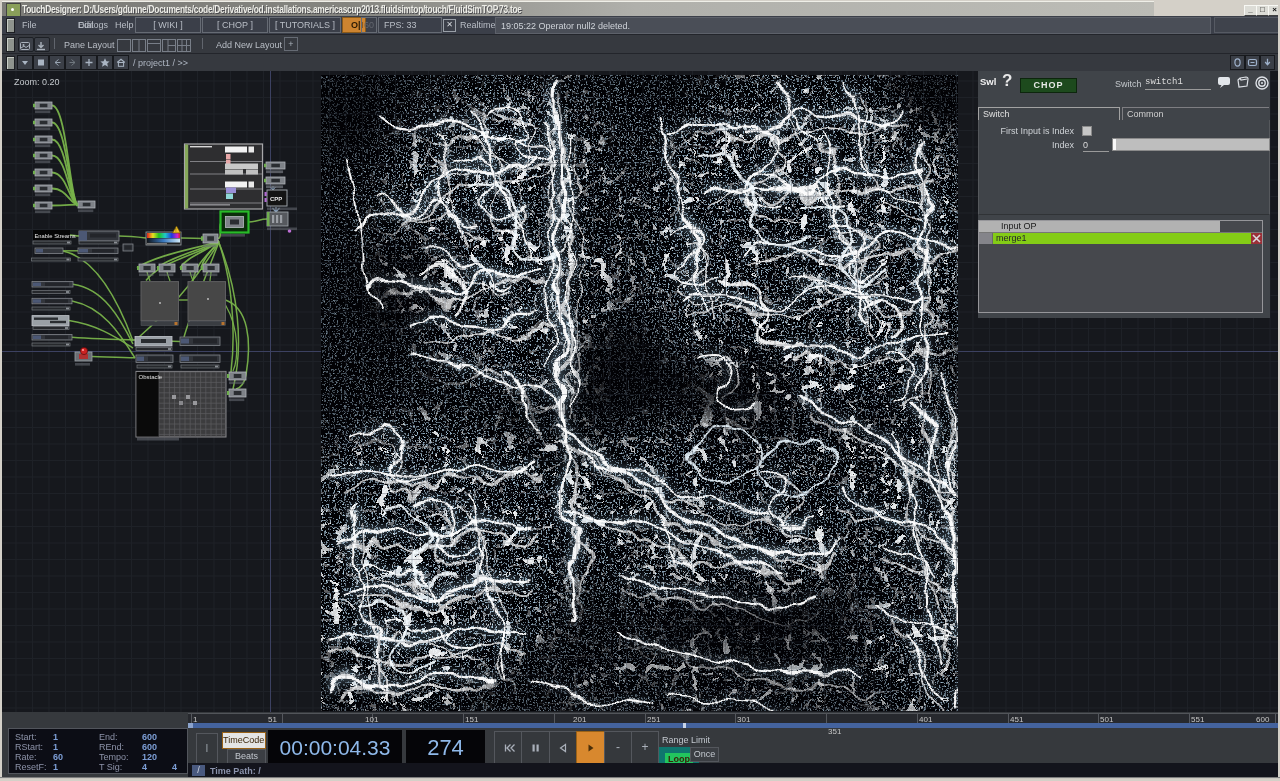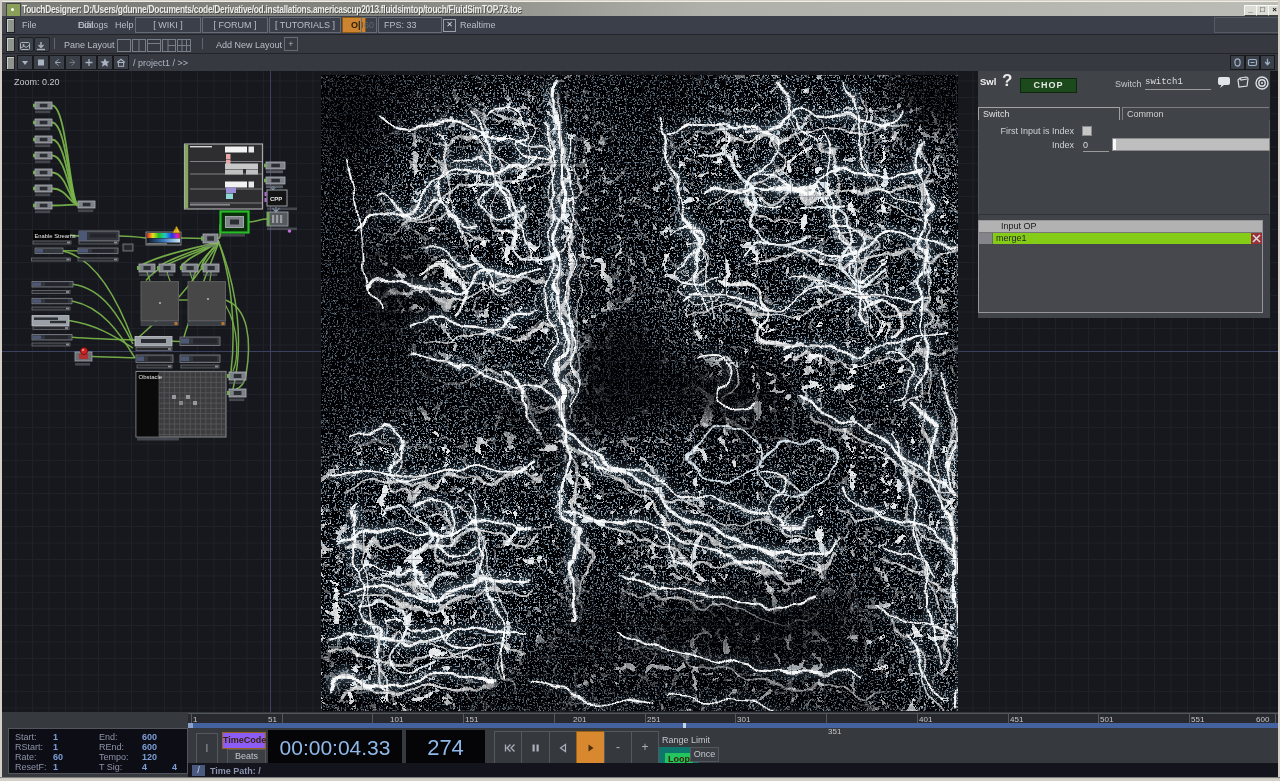--- a/index.html
+++ b/index.html
@@ -1,18 +1,18 @@
 <!DOCTYPE html>
 <html><head><meta charset="utf-8"><style>
 html,body{margin:0;padding:0;}
 body{width:1280px;height:781px;overflow:hidden;background:#d4d0c8;font-family:"Liberation Sans",sans-serif;}
 #win{position:absolute;left:0;top:0;width:1280px;height:781px;}
 .abs{position:absolute;}
 
-#titlebar{left:2px;top:1px;width:1276px;height:15px;background:linear-gradient(to right,#7b7b77 0%,#84847f 30%,#b0b0ab 55%,#bcbcb6 100%);border-top:1px solid #efefe8;}
+#titlebar{left:2px;top:1px;width:1152px;height:15px;background:linear-gradient(to right,#7b7b77 0%,#84847f 30%,#b0b0ab 55%,#bcbcb6 100%);border-top:1px solid #efefe8;}
 #titlebar .ttext{position:absolute;left:20px;top:1px;font-size:10.5px;font-weight:bold;color:#eeeee8;text-shadow:1px 1px 0 #4a4a4e;white-space:nowrap;letter-spacing:-0.35px;transform:scaleX(0.8);transform-origin:0 0;}
 #appicon{position:absolute;left:4px;top:1px;width:13px;height:13px;background:#8aa05a;border:1px solid #444;}
 #appicon:after{content:"";position:absolute;left:4px;top:4px;width:3px;height:3px;background:#fff;border-radius:50%;}
 .winbtn{position:absolute;top:3px;width:11px;height:9px;background:#dcdcd6;border-top:1px solid #f8f8f4;border-left:1px solid #f8f8f4;border-right:1px solid #404040;border-bottom:1px solid #404040;color:#111;font-size:8px;line-height:8px;text-align:center;font-weight:bold;}
 
 #menurow{left:2px;top:16px;width:1276px;height:18px;background:#3b3f49;border-bottom:1px solid #23252b;}
 #toolrow{left:2px;top:35px;width:1276px;height:18px;background:#36393f;border-bottom:1px solid #23252b;}
 #pathrow{left:2px;top:54px;width:1276px;height:17px;background:#36393f;border-bottom:1px solid #1a1c20;}
 .grip{position:absolute;left:4px;top:2px;width:7px;height:13px;background:#8f948e;border:1px solid #1c1e22;box-shadow:inset 1px 1px 0 #c9cec6;}
 .mtext{position:absolute;top:4px;font-size:9px;color:#b9bec6;white-space:nowrap;}
@@ -55,27 +55,30 @@
       <div class="winbtn" style="left:1254px;">□</div>
       <div class="winbtn" style="left:1266px;">×</div>
     </div>
 <div class="abs" id="menurow">
  <div class="grip"></div>
  <div class="mtext" style="left:20px;">File</div>
  <div class="mtext" style="left:48px;margin-left:28px;">Edit</div>
  <div class="mtext" style="left:76px;">Dialogs</div>
  <div class="mtext" style="left:113px;">Help</div>
  <div class="mbox" style="left:133px;width:64px;line-height:14px;">[ WIKI ]</div>
- <div class="mbox" style="left:200px;width:64px;line-height:14px;">[ FORUM ]</div>
+ <div class="mbox" style="left:200px;width:64px;line-height:14px;">[ CHOP ]</div>
  <div class="mbox" style="left:267px;width:70px;line-height:14px;">[ TUTORIALS ]</div>
  <div class="mbox" style="left:340px;width:16px;line-height:14px;background:#cd8430;border-color:#8a5a1a;color:#2a1a05;font-weight:bold;padding-left:6px;">O|I</div>
  <div class="mbox" style="left:359px;width:14px;line-height:14px;color:#62666e;">60</div>
  <div class="mbox" style="left:376px;width:62px;line-height:14px;text-align:left;"><span style="padding-left:5px;">FPS:  33</span></div>
  <div class="mbox" style="left:441px;width:11px;height:11px;top:3px;border-color:#9aa0a8;color:#d5d9de;line-height:10px;font-size:8px;">✕</div>
  <div class="mtext" style="left:458px;">Realtime</div>
+ <div style="position:absolute;left:493px;top:1px;width:714px;height:15px;background:#4a4e57;border:1px solid #5d616a;border-width:1px 1px 1px 1px;">
+   <div class="mtext" style="left:5px;top:3px;color:#ced2d8;">19:05:22 Operator null2 deleted.</div>
+ </div>
  <div style="position:absolute;left:1212px;top:1px;width:64px;height:14px;background:#3f434c;border:1px solid #565a63;"></div>
 </div>
 <div class="abs" id="toolrow">
  <div class="grip"></div>
  <div class="tbtn" style="left:16px;"><svg width="12" height="12" viewBox="0 0 12 12">
           <rect x="1.5" y="2.5" width="9" height="7" rx="1" fill="none" stroke="#aab2bc" stroke-width="1"></rect>
           <circle cx="4.5" cy="5" r="1" fill="#aab2bc"></circle>
           <path d="M2 8 L5 6 L7 7.5 L10 5.5" stroke="#aab2bc" fill="none"></path>
         </svg></div>
  <div class="tbtn" style="left:32px;"><svg width="12" height="12" viewBox="0 0 12 12">
@@ -803,39 +806,39 @@
  <div style="position:absolute;left:0px;top:49px;width:290px;height:94px;border-left:1px solid #55585c;border-right:1px solid #55585c;border-bottom:1px solid #303336;background:#404449;">
    <div style="position:absolute;left:0;top:6px;width:95px;text-align:right;font-size:9px;color:#ced2d6;">First Input is Index</div>
    <div style="position:absolute;left:103px;top:6px;width:8px;height:8px;background:#c6c6c6;border:1px solid #8a8a8a;"></div>
    <div style="position:absolute;left:0;top:20px;width:95px;text-align:right;font-size:9px;color:#ced2d6;">Index</div>
    <div style="position:absolute;left:104px;top:20px;width:26px;border-bottom:1px solid #9a9a9a;font-size:9px;color:#dcdcdc;padding-bottom:1px;">0</div>
    <div style="position:absolute;left:133px;top:18px;width:156px;height:11px;background:#bebebe;border:1px solid #8a8a8a;">
           <div style="position:absolute;left:0px;top:0;width:3px;height:11px;background:#f8f8f8;"></div>
         </div>
  </div>
  <div style="position:absolute;left:0px;top:149px;width:283px;height:91px;border:1px solid #96969a;background:#46484d;">
-   <div style="position:absolute;left:0;top:0;width:283px;height:11px;background:#b2b2b2;font-size:9px;color:#1a1a1a;line-height:11px;"><span style="padding-left:22px;">Input OP</span></div>
+   <div style="position:absolute;left:0;top:0;width:241px;height:11px;background:#b2b2b2;font-size:9px;color:#1a1a1a;line-height:11px;"><span style="padding-left:22px;">Input OP</span></div>
    <div style="position:absolute;left:0;top:11px;width:283px;height:11px;background:#84cc16;border-top:1px solid #777;">
      <div style="position:absolute;left:0;top:0;width:13px;height:11px;background:#84848a;border-right:1px solid #6a6a6a;"></div>
      <div style="position:absolute;left:17px;top:0px;font-size:9px;color:#26262a;line-height:11px;">merge1</div>
      <svg style="position:absolute;left:272px;top:0px;" width="11" height="11" viewBox="0 0 11 11">
             <rect x="0" y="0" width="11" height="11" fill="#9a3038"></rect>
             <path d="M2 2 L9 9 M9 2 L2 9" stroke="#dadade" stroke-width="1.6"></path>
           </svg>
    </div>
  </div>
 </div>
 <div class="abs" id="timeline">
  <div id="ruler">
  <div class="tick" style="left:3px;"></div>
         <div class="tnum" style="left:5px;">1</div>
  <div class="tick" style="left:94px;"></div>
         <div class="tnum" style="left:80px;">51</div>
  <div class="tick" style="left:184px;"></div>
-        <div class="tnum" style="left:202px;">101</div>
+        <div class="tnum" style="left:177px;">101</div>
  <div class="tick" style="left:275px;"></div>
         <div class="tnum" style="left:277px;">151</div>
  <div class="tick" style="left:366px;"></div>
         <div class="tnum" style="left:385px;">201</div>
  <div class="tick" style="left:457px;"></div>
         <div class="tnum" style="left:459px;">251</div>
  <div class="tick" style="left:547px;"></div>
         <div class="tnum" style="left:549px;">301</div>
  <div class="tick" style="left:638px;"></div>
         <div class="tnum" style="left:640px;margin-top:12px;">351</div>
@@ -867,21 +870,21 @@
         <div class="iv" style="left:44px;top:23px;">60</div>
    <div class="il" style="left:90px;top:23px;">Tempo:</div>
         <div class="iv" style="left:133px;top:23px;">120</div>
    <div class="il" style="left:6px;top:33px;">ResetF:</div>
         <div class="iv" style="left:44px;top:33px;">1</div>
    <div class="il" style="left:90px;top:33px;">T Sig:</div>
         <div class="iv" style="left:133px;top:33px;">4</div>
         <div class="iv" style="left:163px;top:33px;">4</div>
  </div>
  <div class="tpbtn" style="left:194px;top:21px;width:20px;height:30px;color:#9aa0a8;font-size:10px;line-height:30px;">I</div>
- <div style="position:absolute;left:220px;top:20px;width:42px;height:15px;background:#8b5cf6;border:1px solid #9a6217;color:#3a2408;font-size:9px;font-weight:bold;text-align:right;line-height:15px;">TimeCode</div>
+ <div style="position:absolute;left:220px;top:20px;width:42px;height:15px;background:#e5e5e5;border:1px solid #9a6217;color:#3a2408;font-size:9px;font-weight:normal;text-align:left;line-height:15px;">TimeCode</div>
  <div style="position:absolute;left:225px;top:37px;width:37px;height:13px;background:#3b3e43;border:1px solid #54575d;color:#c2c7ce;font-size:9px;text-align:center;line-height:13px;">Beats</div>
  <div style="position:absolute;left:266px;top:18px;width:134px;height:35px;background:#050508;color:#8fb9ea;font-size:21px;font-weight:normal;text-align:center;line-height:35px;letter-spacing:0px;">00:00:04.33</div>
  <div style="position:absolute;left:404px;top:18px;width:79px;height:35px;background:#050508;color:#8fb9ea;font-size:22px;font-weight:normal;text-align:center;line-height:35px;">274</div>
  <div class="tpbtn" style="left:492px;top:19px;width:26px;height:32px;">
         <svg width="26" height="32" viewBox="0 0 26 32">
           <path d="M10.5 12.5 L10.5 19.5 M15.5 12.5 L12 16 L15.5 19.5 M19.5 12.5 L16 16 L19.5 19.5" stroke="#aab0ba" stroke-width="1.3" fill="none"></path>
         </svg>
       </div>
  <div class="tpbtn" style="left:519px;top:19px;width:27px;height:32px;">
         <svg width="27" height="32" viewBox="0 0 27 32">

